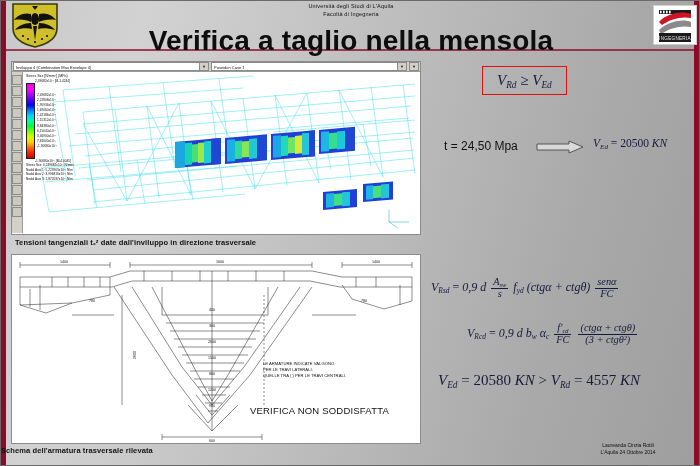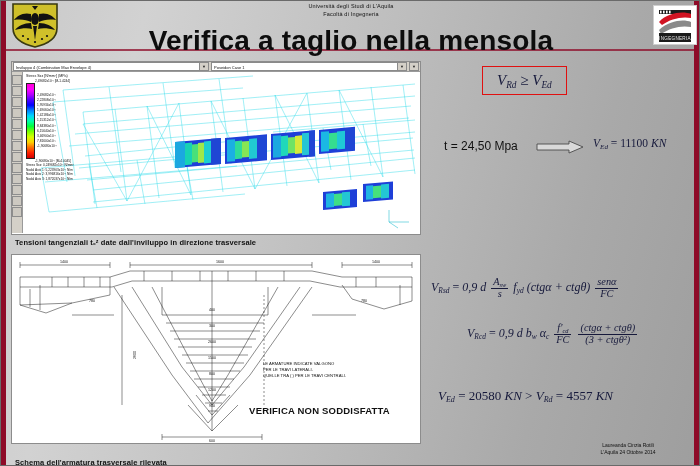--- a/index.html
+++ b/index.html
@@ -40,40 +40,40 @@
   .legend-row{display:flex;align-items:center;}
   .legend-bar{width:7px;height:74px;border:1px solid #222;
      background:linear-gradient(to bottom,#ff00d4,#ff00ff,#b400ff,#5000ff,#0000ff,#0080ff,#00d4ff,#00ffaa,#00ff3c,#7cff00,#d4ff00,#ffd000,#ff7000,#ff2000,#d00000);}
   .legend-vals{margin-left:2px;font-size:3.2px;line-height:5.1px;color:#111;white-space:nowrap;}
   .legend-max{font-size:3.2px;color:#111;white-space:nowrap;margin-left:9px;}
   .legend-foot{font-size:3.2px;line-height:4.6px;color:#111;margin-left:0;white-space:nowrap;}
   .fem-canvas{position:absolute;left:11px;top:0;width:396px;height:161px;overflow:hidden;}
   
   .cap{position:absolute;font-size:7.5px;font-weight:bold;color:#111;letter-spacing:.1px;text-align:center;}
   .cap1{left:14px;top:237px;}
-  .cap2{left:14px;top:445px;margin-top:12px;}
+  .cap2{left:0;top:445px;}
   
   .draw{position:absolute;left:10px;top:253px;width:408px;height:188px;background:#ffffff;
      border:1px solid #8c8c8c;overflow:hidden;}
   .note{position:absolute;left:262px;top:360px;font-size:4.2px;line-height:6.2px;color:#111;}
   
   .eqbox{position:absolute;left:481px;top:65px;padding:4px 14px;border:1.6px solid #e01010;
      background:transparent;}
   .mth{font-family:"Liberation Serif",serif;color:#16193b;}
   .eq-main{font-size:15px;font-style:italic;}
   .sub{font-size:.62em;vertical-align:-.28em;font-style:italic;}
   .tline{position:absolute;left:443px;top:138px;font-size:12px;color:#111;}
   .arrow-wrap{position:absolute;left:535px;top:139px;width:48px;height:14px;}
   .ved{position:absolute;left:592px;top:136px;font-size:11.5px;font-style:italic;}
   .eq-min{position:absolute;left:476px;top:230px;font-size:12px;font-style:italic;}
   .eq-rsd{position:absolute;left:430px;top:276px;font-size:12px;font-style:italic;}
   .eq-rcd{position:absolute;left:430px;top:322px;font-size:12px;font-style:italic;margin-left:36px;}
-  .eq-res{position:absolute;left:437px;top:371px;font-size:13px;font-style:italic;margin-top:16px;}
+  .eq-res{position:absolute;left:437px;top:371px;font-size:15px;font-style:italic;}
   .verdict{position:absolute;left:0;top:404px;width:637px;text-align:center;
-     font-size:9.5px;font-weight:bold;color:#111;letter-spacing:.2px;}
+     font-size:9.5px;font-weight:normal;color:#111;letter-spacing:.2px;}
   .footer{position:absolute;left:560px;top:441px;width:134px;text-align:center;
      font-size:5px;line-height:7px;color:#111;}
   
   .frac{display:inline-block;vertical-align:middle;text-align:center;line-height:1.05;
      font-size:.86em;margin:0 2px;}
   .frac .num{display:block;border-bottom:1px solid #16193b;padding:0 2px;}
   .frac .den{display:block;padding:0 2px;}
   .nowrap{white-space:nowrap;}
 </style>
 </head>
@@ -422,21 +422,21 @@
     <span>Mpa</span>
   </div>
   <div class="arrow-wrap">
     <svg viewBox="0 0 48 14" width="48" height="14">
       <path d="M1 4 L33 4 L33 1 L47 7 L33 13 L33 10 L1 10 Z" fill="#d9d9d9" stroke="#4b4b4b" stroke-width="0.9"></path>
     </svg>
   </div>
   <div class="mth ved nowrap">
     <span>V</span><span class="sub">Ed</span>
     <span style="font-style:normal">=</span>
-    <span style="font-style:normal">11100</span>
+    <span style="font-style:normal">20500</span>
     <span>KN</span>
   </div>
 
 
   <div class="mth eq-rsd nowrap">
     <span>V</span><span class="sub">Rsd</span>
     <span style="font-style:normal">=</span>
     <span>0,9 d</span>
     <span class="frac">
       <span class="num"><span>A</span><span class="sub">sw</span></span>

